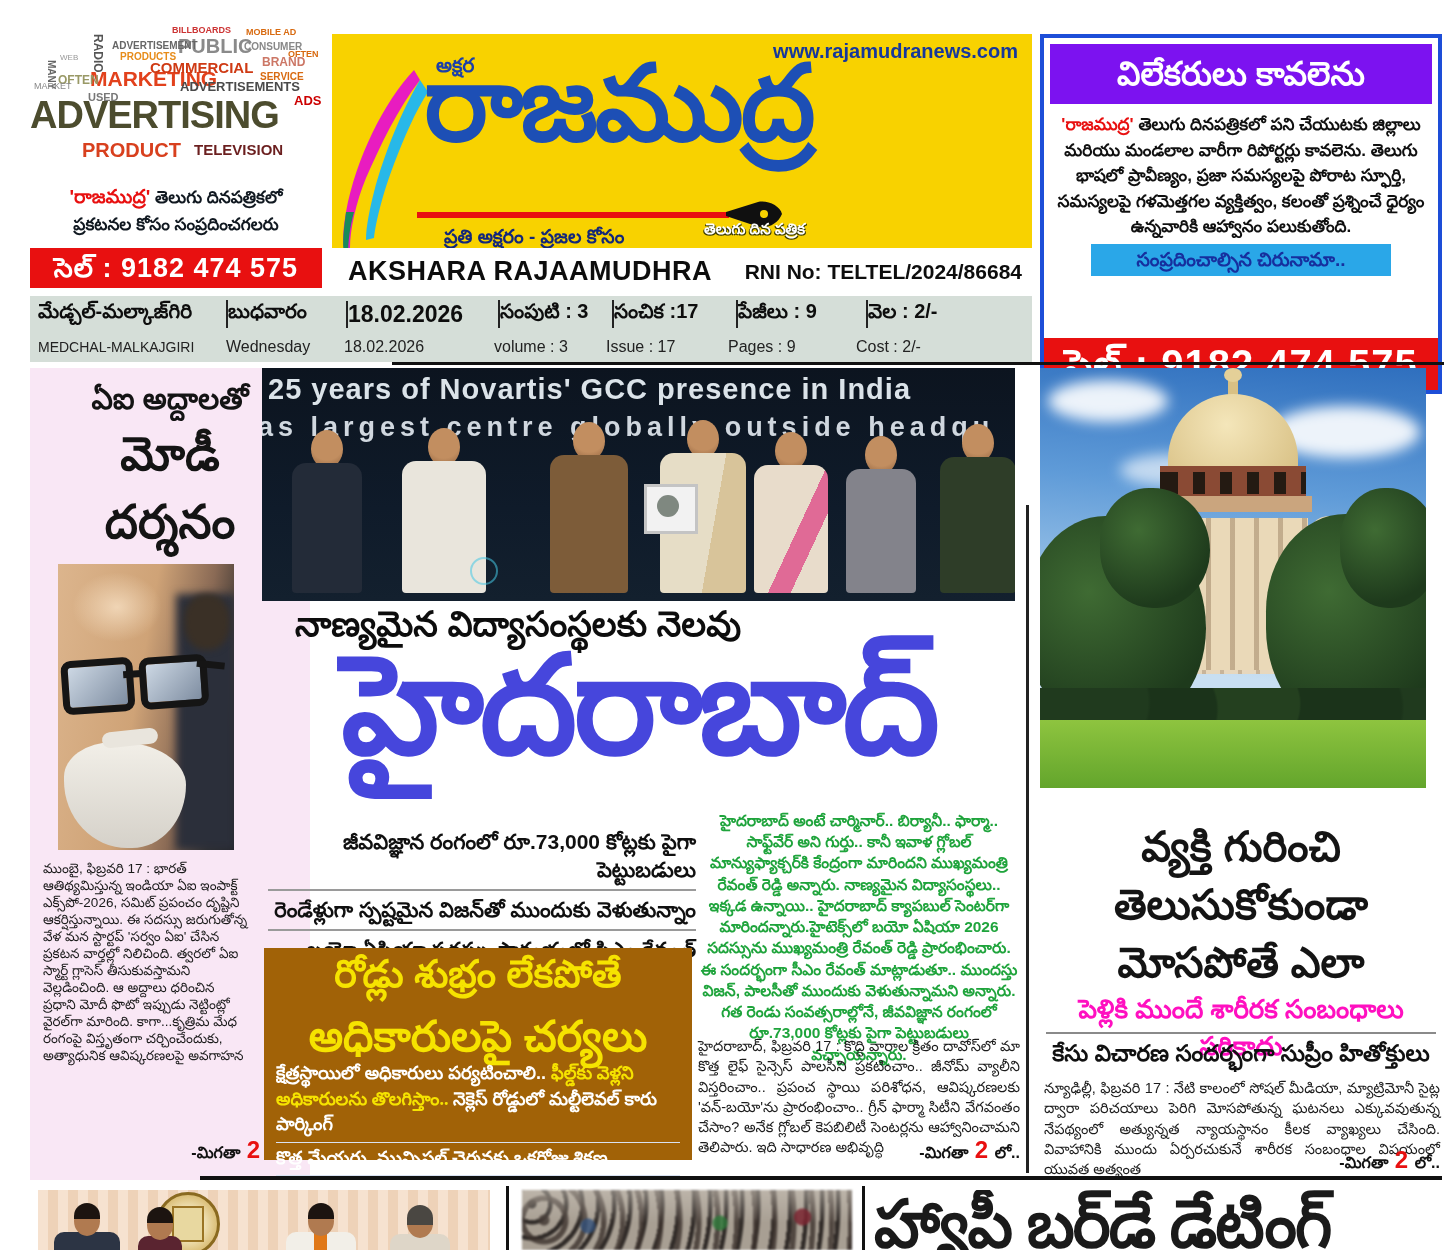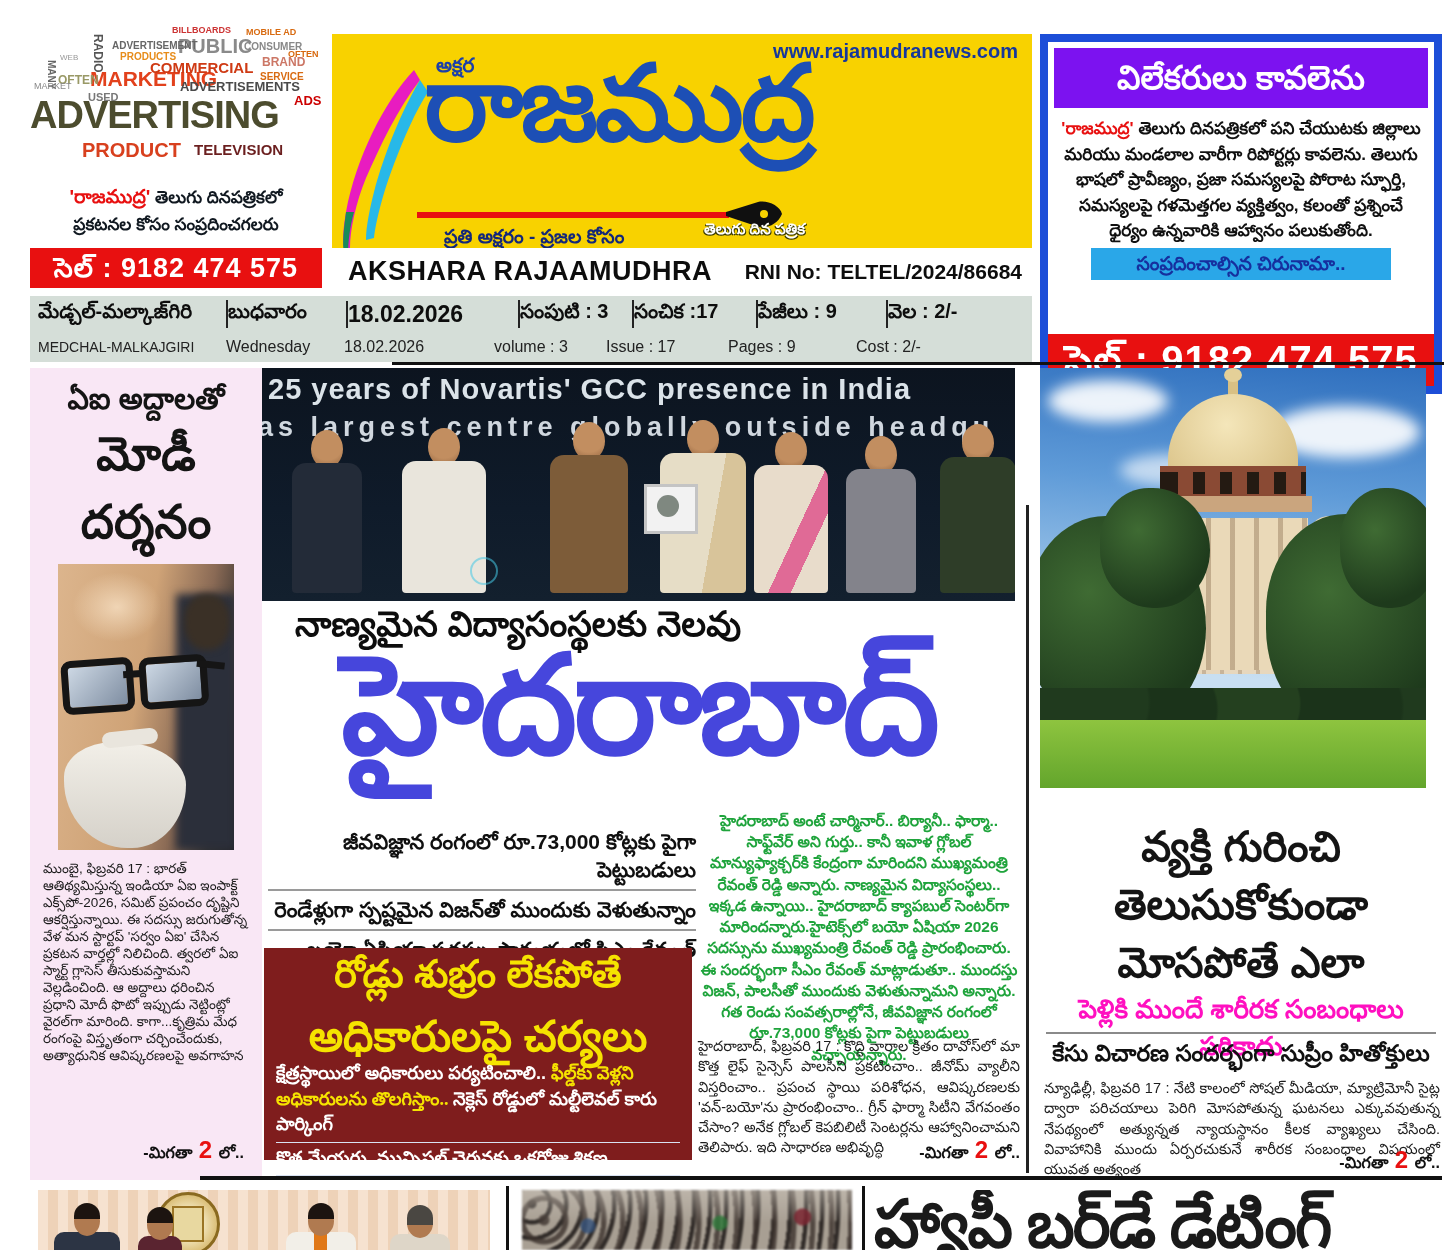--- a/index.html
+++ b/index.html
@@ -29,40 +29,40 @@
   #tag-right{position:absolute;left:372px;top:186px;font-size:15px;font-weight:800;color:#ffffff;
              text-shadow:1px 1px 0 #3a3a00,-1px 1px 0 #3a3a00;}
   #mast-strip{position:absolute;left:0;top:214px;width:700px;height:48px;background:#ffffff;}
   #mast-eng{position:absolute;left:16px;top:8px;font-size:27px;font-weight:800;color:#0d0d0d;letter-spacing:.5px;}
   #mast-rni{position:absolute;right:10px;top:12px;font-size:21px;font-weight:800;color:#0d0d0d;}
 
   
   #quill{position:absolute;left:4px;top:28px;}
 
   
-  #recruit{left:1040px;top:34px;width:402px;height:360px;border:8px solid #1d4ed8;background:#fff;box-sizing:border-box;}
+  #recruit{left:1040px;top:34px;width:402px;height:360px;border:4px solid #1d4ed8;background:#fff;box-sizing:border-box;}
   #recruit-h{margin:6px;height:60px;background:#7c12f0;color:#fff;font-size:33px;font-weight:800;
              text-align:center;line-height:60px;}
   #recruit-body{padding:2px 10px 0 10px;font-size:17px;font-weight:bold;line-height:1.5;text-align:center;color:#101010;}
   #recruit-body .red{color:#e81010;}
   #recruit-contact{width:300px;height:32px;margin:4px auto 0 auto;background:#2aa7e8;color:#162f9e;
                    font-size:19px;font-weight:800;text-align:center;line-height:32px;}
   #recruit-phone{position:absolute;left:0;bottom:0;width:100%;height:52px;background:#e81010;color:#fff;
                  font-size:40px;font-weight:800;text-align:center;line-height:52px;letter-spacing:1px;}
 
   
   #dateline{left:30px;top:296px;width:1002px;height:66px;background:#d5ded8;}
   .dl-row{display:flex;align-items:center;padding:0 8px;}
   #dl-te{height:36px;font-size:20px;font-weight:bold;color:#0d0d0d;}
   #dl-en{height:30px;font-size:16px;color:#222;}
   .dl-row>span{display:inline-block;text-align:left;white-space:nowrap;overflow:hidden;}
   #top-rule{left:392px;top:362px;width:1052px;height:3px;background:#111;}
 
   
-  #lstory{left:30px;top:368px;width:232px;height:812px;background:#f9e7f5;}
+  #lstory{left:30px;top:368px;width:280px;height:812px;background:#f9e7f5;}
   #lstory-h1{position:absolute;top:14px;width:100%;text-align:center;font-size:30px;font-weight:800;color:#141414;}
   #lstory-h2{position:absolute;top:52px;width:100%;text-align:center;font-size:47px;font-weight:800;
              color:#141414;line-height:1.45;white-space:pre-line;}
   #modi-photo{position:absolute;left:28px;top:196px;width:176px;height:286px;overflow:hidden;
               background:linear-gradient(100deg,#dcb58d 0%,#cfa377 45%,#8a6a55 70%,#33302f 88%,#222228 100%);}
   #modi-blur{position:absolute;left:118px;top:30px;width:60px;height:256px;background:#2b2f3a;filter:blur(4px);}
   #modi-bhead{position:absolute;left:126px;top:30px;width:46px;height:56px;background:#3a3026;border-radius:45%;filter:blur(3px);}
   #modi-shine{position:absolute;left:14px;top:8px;width:90px;height:70px;border-radius:50%;
               background:radial-gradient(rgba(255,236,210,.65),rgba(255,236,210,0) 70%);}
   #modi-glasses{position:absolute;left:4px;top:92px;width:160px;height:60px;transform:rotate(-4deg);}
@@ -95,21 +95,21 @@
   #plaque-inner{position:absolute;left:10px;top:8px;width:22px;height:22px;border-radius:50%;background:#7f8880;}
   #stage-glow{position:absolute;left:208px;bottom:16px;width:24px;height:24px;border-radius:50%;
               border:2px solid rgba(70,200,230,.55);}
 
   
   #kicker{left:295px;top:604px;font-size:35px;font-weight:800;color:#0d0d0d;}
   #main-headline{left:262px;top:636px;width:753px;text-align:center;font-size:138px;font-weight:800;
                  color:#4646dc;line-height:1;letter-spacing:-4px;}
   #deck{left:268px;top:828px;width:428px;}
   #deck>div{font-size:21px;font-weight:bold;color:#101010;text-align:right;line-height:1.35;}
-  #cm-box{left:264px;top:948px;width:428px;height:212px;background:#7f1d1d;box-sizing:border-box;padding:4px 12px;}
+  #cm-box{left:264px;top:948px;width:428px;height:212px;background:#a16207;box-sizing:border-box;padding:4px 12px;}
   #cm-h1{text-align:center;font-size:38px;font-weight:800;color:#f6e300;line-height:1.2;}
   #cm-h2{text-align:center;font-size:43px;font-weight:800;color:#f6e300;line-height:1.15;margin-top:14px;}
   .cm-line{font-size:18px;line-height:1.42;color:#fff;font-weight:bold;}
   .cm-line .yel{color:#f6e300;font-family:Liberation Serif, serif;}
   .rule-top{border-top:1.5px solid #d9e2f2;margin-top:4px;padding-top:3px;}
   #green-para{left:700px;top:810px;width:318px;font-size:15.5px;font-weight:bold;color:#1fa43c;
               text-align:center;line-height:1.37;}
   #black-para{left:698px;top:1036px;width:322px;font-size:14.5px;color:#1c1c1c;line-height:1.4;text-align:justify;}
   #main-cont{position:absolute;left:698px;top:1136px;width:322px;}
 
@@ -248,21 +248,21 @@
     <div id="recruit-contact">సంప్రదించాల్సిన చిరునామా..</div>
     <div id="recruit-phone">సెల్ : 9182 474 575</div>
   </div>
 
   <div class="abs" id="dateline">
     <div class="dl-row" id="dl-te">
 
     <span style="width: 188px;">మేడ్చల్-మల్కాజ్‌గిరి</span>
         <span style="width: 118px; border-left: 2px solid rgb(34, 34, 34);">బుధవారం</span>
         <span style="width: 150px; border-left: 2px solid rgb(34, 34, 34); font-size: 23px;">18.02.2026</span>
-        <span style="width: 112px; border-left: 2px solid rgb(34, 34, 34); margin-left: 20px;">సంపుటి : 3</span>
+        <span style="width: 112px; border-left: 2px solid rgb(34, 34, 34);">సంపుటి : 3</span>
         <span style="width: 122px; border-left: 2px solid rgb(34, 34, 34);">సంచిక :17</span>
         <span style="width: 128px; border-left: 2px solid rgb(34, 34, 34);">పేజీలు : 9</span>
         <span style="width: 110px; border-left: 2px solid rgb(34, 34, 34);">వెల : 2/-</span>
       </div>
     <div class="dl-row" id="dl-en">
 
     <span style="width: 188px; font-size: 14px;">MEDCHAL-MALKAJGIRI</span>
         <span style="width: 118px;">Wednesday</span>
         <span style="width: 150px;">18.02.2026</span>
         <span style="width: 112px;">volume : 3</span>

